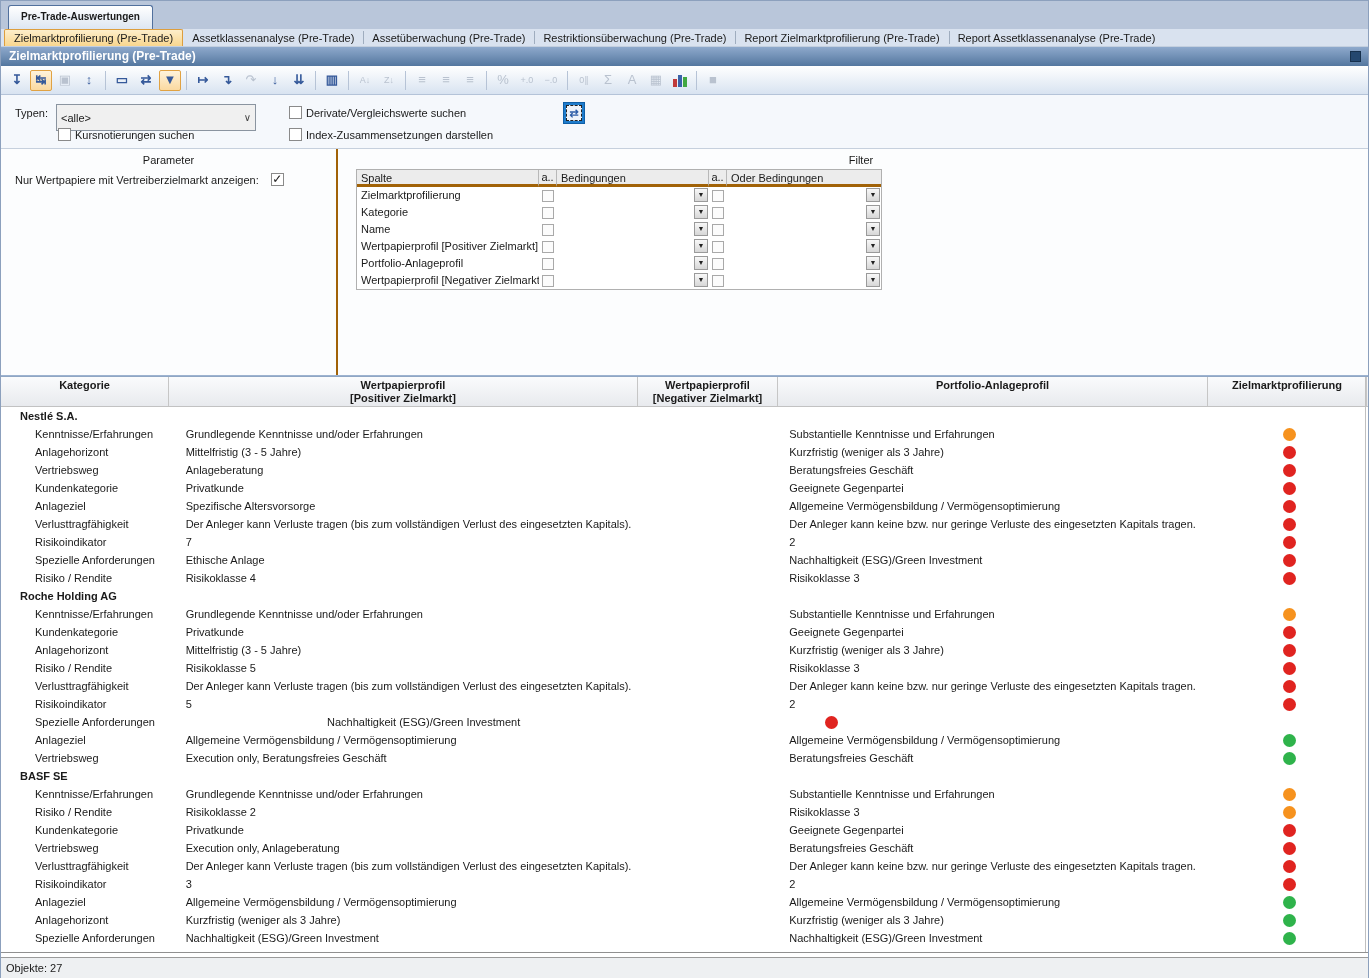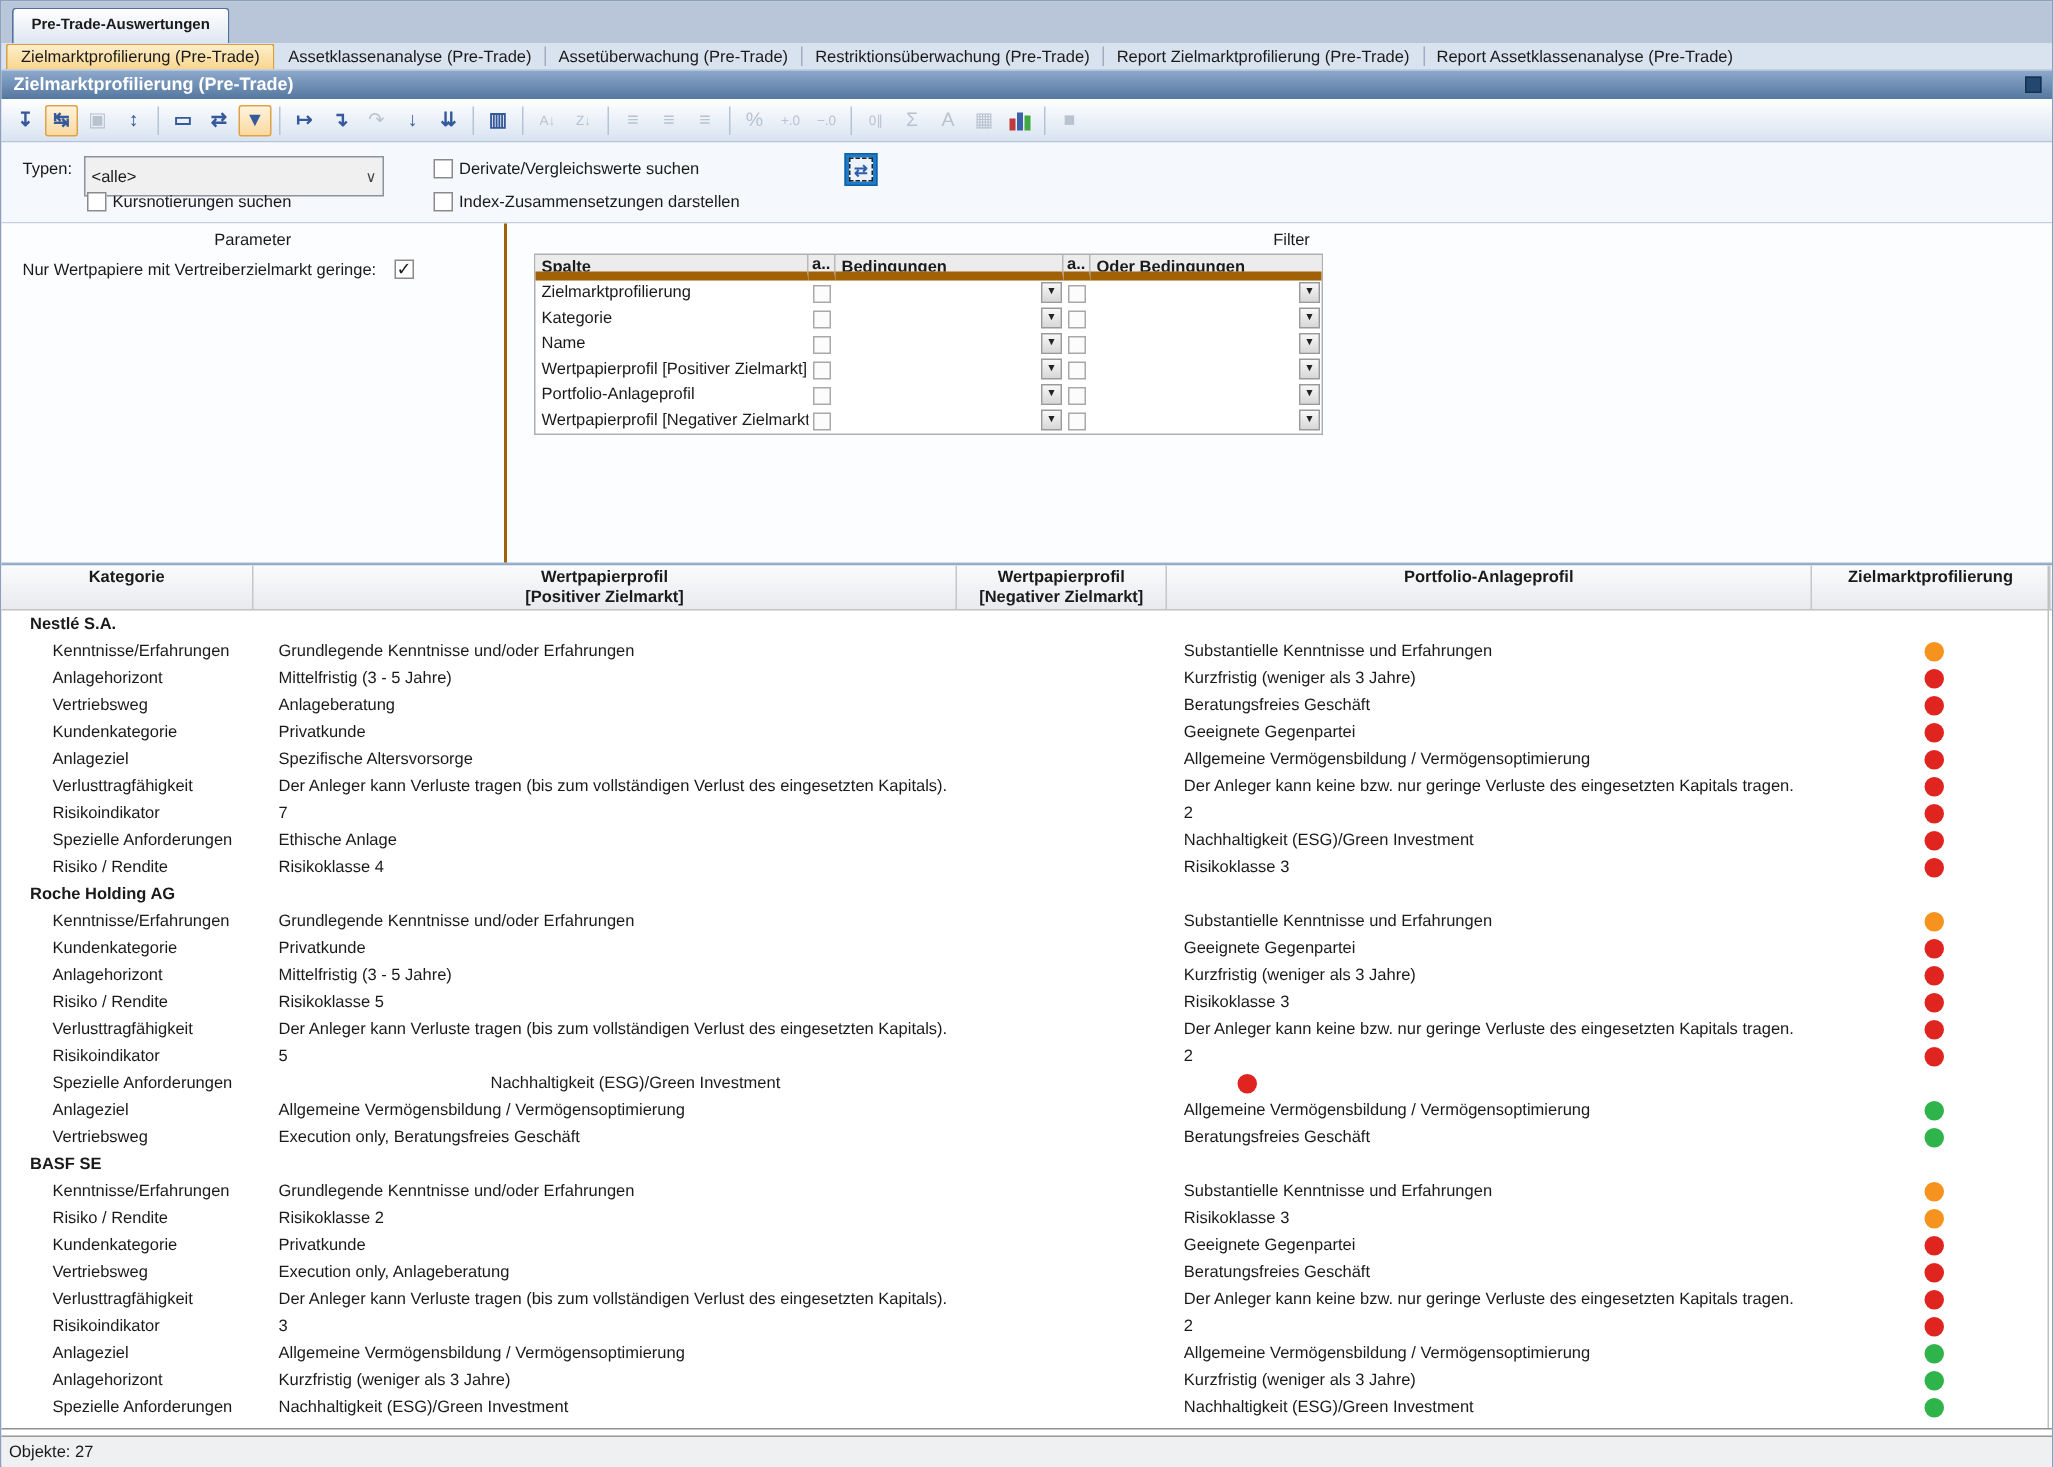--- a/index.html
+++ b/index.html
@@ -54,21 +54,21 @@
   
   .paramfilter { position:relative; height:227px; background:#fcfdfe; border-bottom:1px solid #9db3d0; display:flex; }
   .pf-left { width:337px; border-right:2px solid #a16207; position:relative; }
   .pf-right { flex:1; position:relative;margin-left:16px; }
   .panelhead { text-align:center; font-size:11px; padding-top:5px; height:20px; }
   .paramrow { position:absolute; left:14px; top:24px; display:flex; align-items:center; gap:12px; }
 
   .filtertable { position:absolute; left:2px; top:20px; border:1px solid #b0b0b0; background:#fff; }
   .fltrow { display:flex; height:17px; line-height:16px; }
   .fltrow.hd { background:#ececec; font-size:11px; }
-  .fltrow.hd .fc { border-right:1px solid #b8b8b8; border-bottom:6px solid #a16207;font-weight:bold; }
+  .fltrow.hd .fc { border-right:1px solid #b8b8b8; border-bottom:3px solid #a16207; }
   .fc { padding:0 4px; overflow:hidden; white-space:nowrap; }
   .fc1 { width:182px; } .fc2 { width:18px; padding:0; display:flex; align-items:center; justify-content:center; }
   .fc3 { width:152px; position:relative; } .fc4 { width:18px; padding:0; display:flex; align-items:center; justify-content:center; }
   .fc5 { width:154px; position:relative; }
   .fcb { width:12px; height:12px; border:1px solid #a9a9a9; background:#fcfcfc; }
   .ddbtn { position:absolute; right:1px; top:1px; width:14px; height:14px; background:linear-gradient(#f8f8f8,#d7d7d7);
     border:1px solid #9a9a9a; font-size:7px; line-height:12px; text-align:center; color:#222; }
 
   
   .gridarea { height:577px; border-top:1px solid #8fa6c4; border-bottom:1px solid #909090; background:#fff; position:relative; }
@@ -189,21 +189,21 @@
     <label class="cbl" style="left:288px;top:33px;">
       <span class="cb13"></span>
       <span>Index-Zusammensetzungen darstellen</span>
     </label>
   </div>
 
   <div class="paramfilter">
     <div class="pf-left">
       <div class="panelhead">Parameter</div>
       <div class="paramrow">
-        <span>Nur Wertpapiere mit Vertreiberzielmarkt geringe:</span>
+        <span>Nur Wertpapiere mit Vertreiberzielmarkt anzeigen:</span>
         <span class="cb13">✓</span>
       </div>
     </div>
     <div class="pf-right">
       <div class="panelhead">Filter</div>
       <div class="filtertable">
         <div class="fltrow hd">
           <div class="fc fc1">Spalte</div>
           <div class="fc fc2" style="padding:0 2px;">a..</div>
           <div class="fc fc3">Bedingungen</div>

